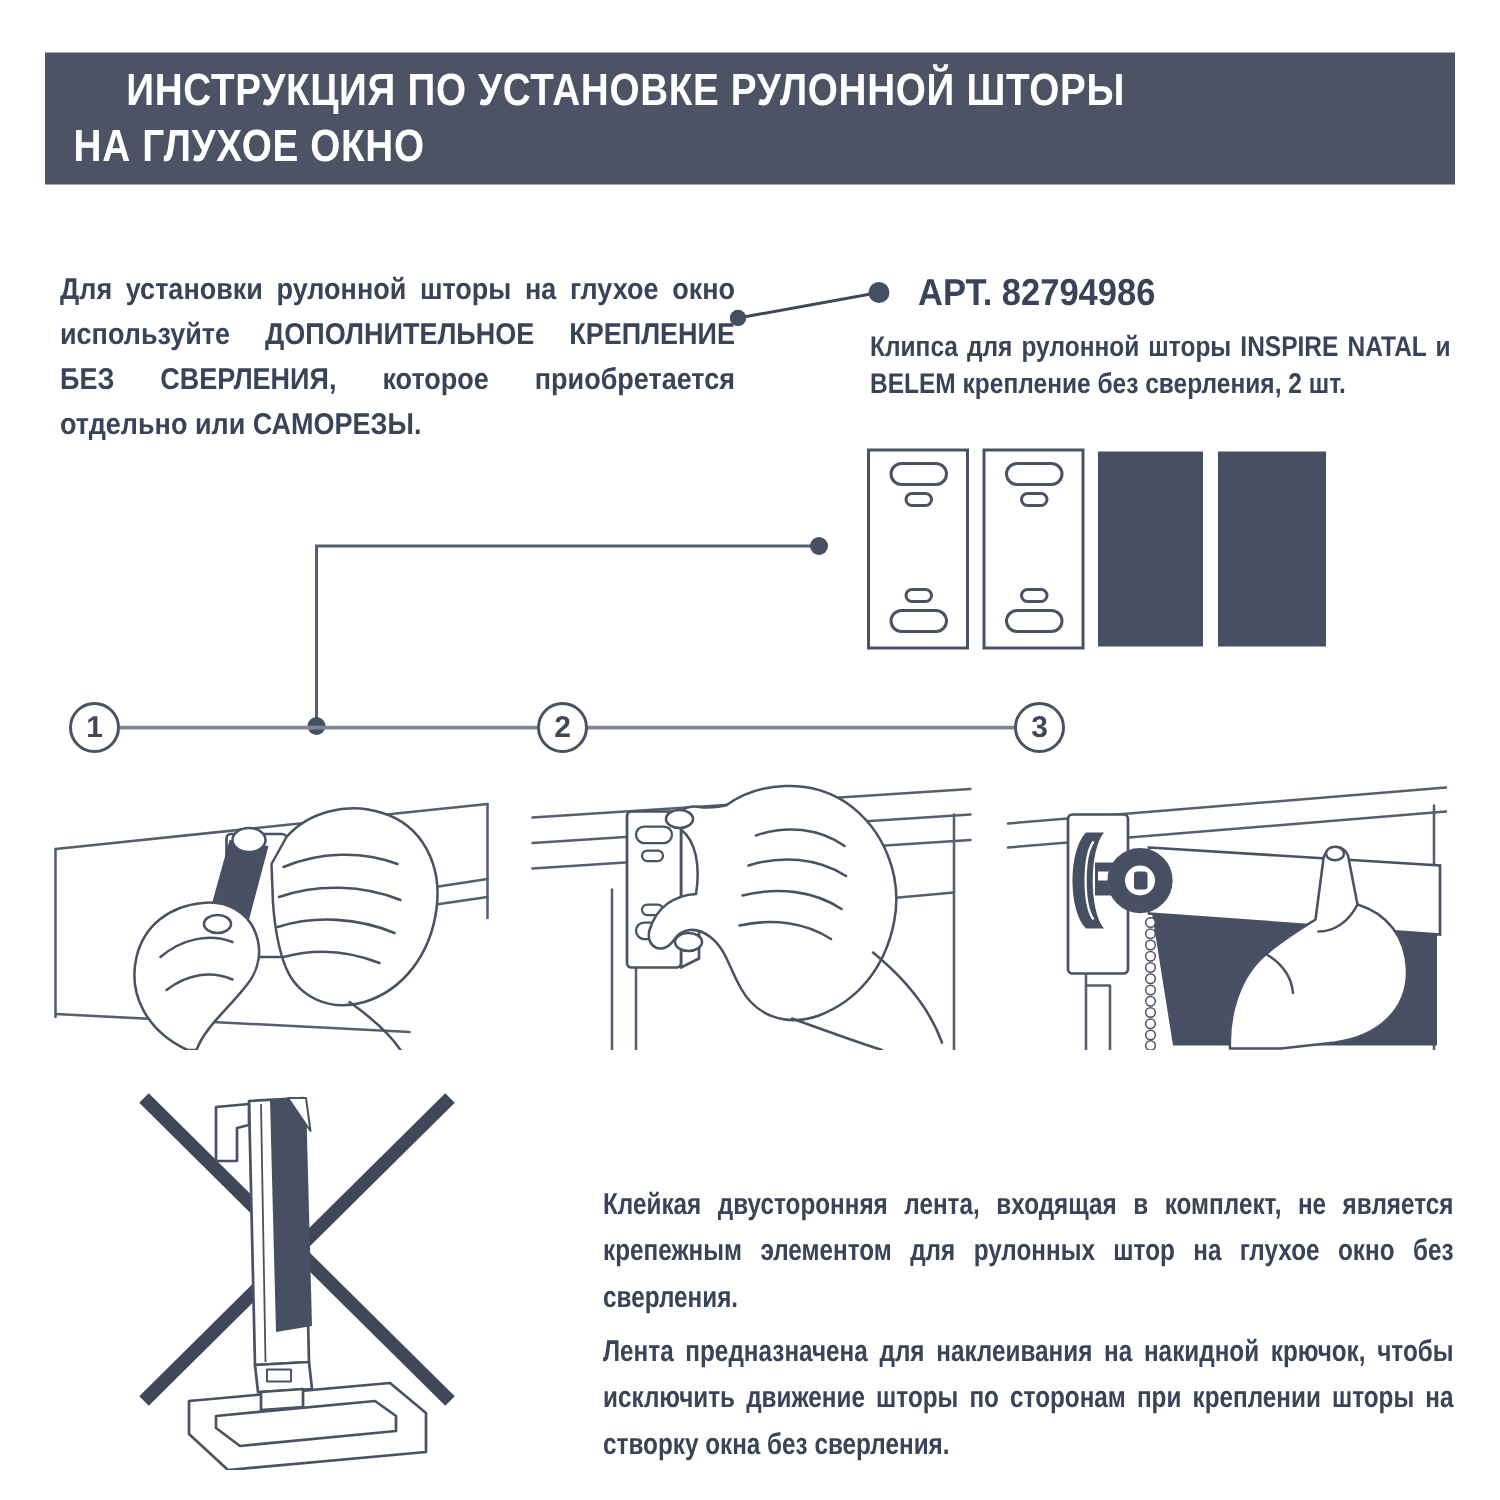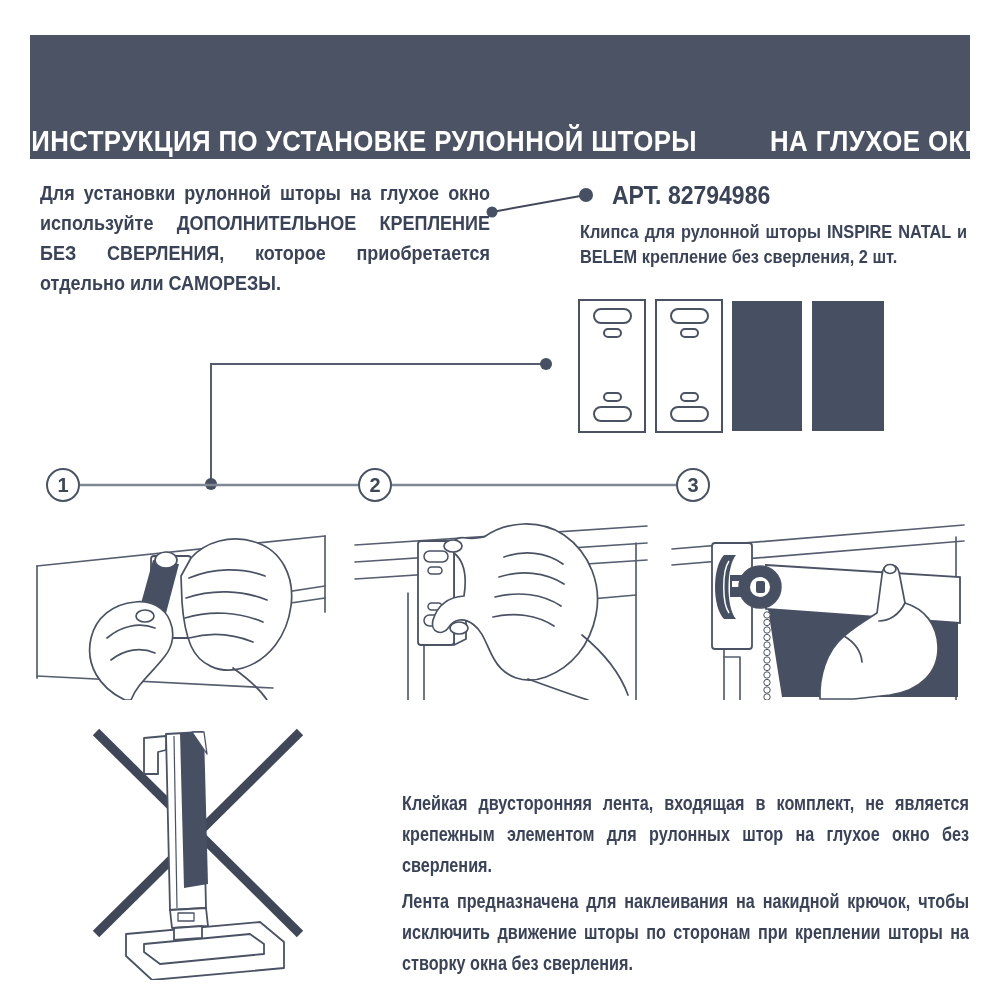--- a/index.html
+++ b/index.html
@@ -1,20 +1,20 @@
 <!DOCTYPE html>
 <html><head>
 <meta charset="utf-8">
 <style>
   html,body{margin:0;padding:0;background:#fff;}
   .canvas{position:relative;width:1000px;height:1000px;background:#fff;overflow:hidden;
           font-family:"Liberation Sans", sans-serif;color:#3a4358;}
   .abs{position:absolute;}
-  .header{left:30px;top:35px;width:940px;height:124px;background:#4b5364;
-          display:flex;flex-direction:row;align-items:flex-end;justify-content:center;}
+  .header{left:30px;top:35px;width:940px;height:88px;background:#4b5364;
+          display:flex;flex-direction:column;align-items:flex-start;justify-content:center;}
   .header .hline{color:#ffffff;font-weight:bold;font-size:30px;line-height:37px;
           letter-spacing:.5px;white-space:nowrap;transform:scaleX(.86);transform-origin:center;}
   .intro{left:40px;top:178px;width:500px;font-size:20px;line-height:30px;font-weight:bold;
          text-align:justify;transform:scaleX(.9);transform-origin:left top;}
   .sku{left:612px;top:181px;font-size:25px;font-weight:bold;white-space:nowrap;
        transform:scaleX(.92);transform-origin:left top;}
   .caption{left:580px;top:219px;width:450px;font-size:19px;line-height:25px;font-weight:bold;
            text-align:justify;transform:scaleX(.86);transform-origin:left top;}
   .warn{width:700px;font-size:20px;line-height:31px;font-weight:bold;text-align:justify;
         transform:scaleX(.81);transform-origin:left top;}

